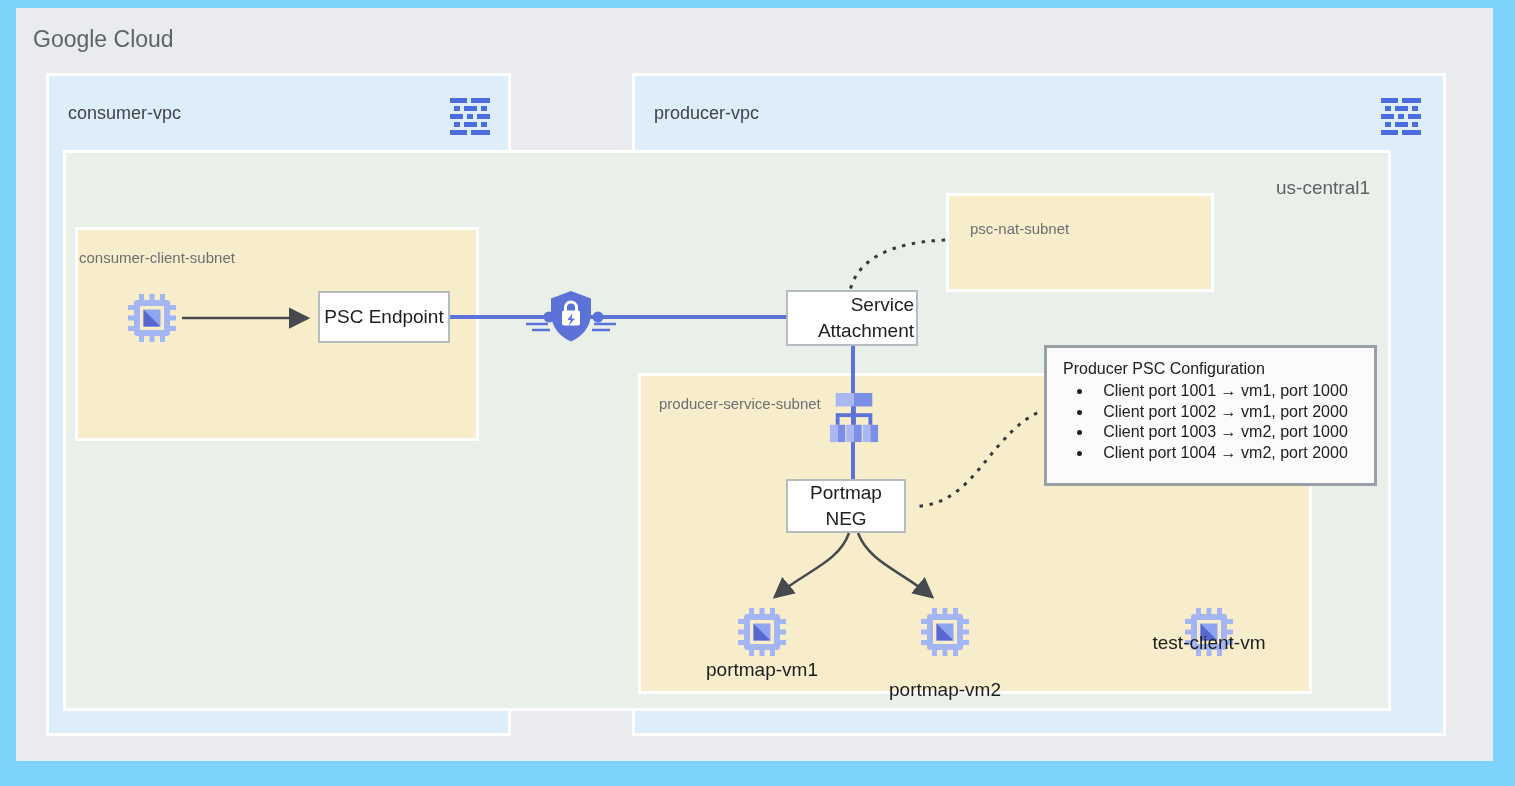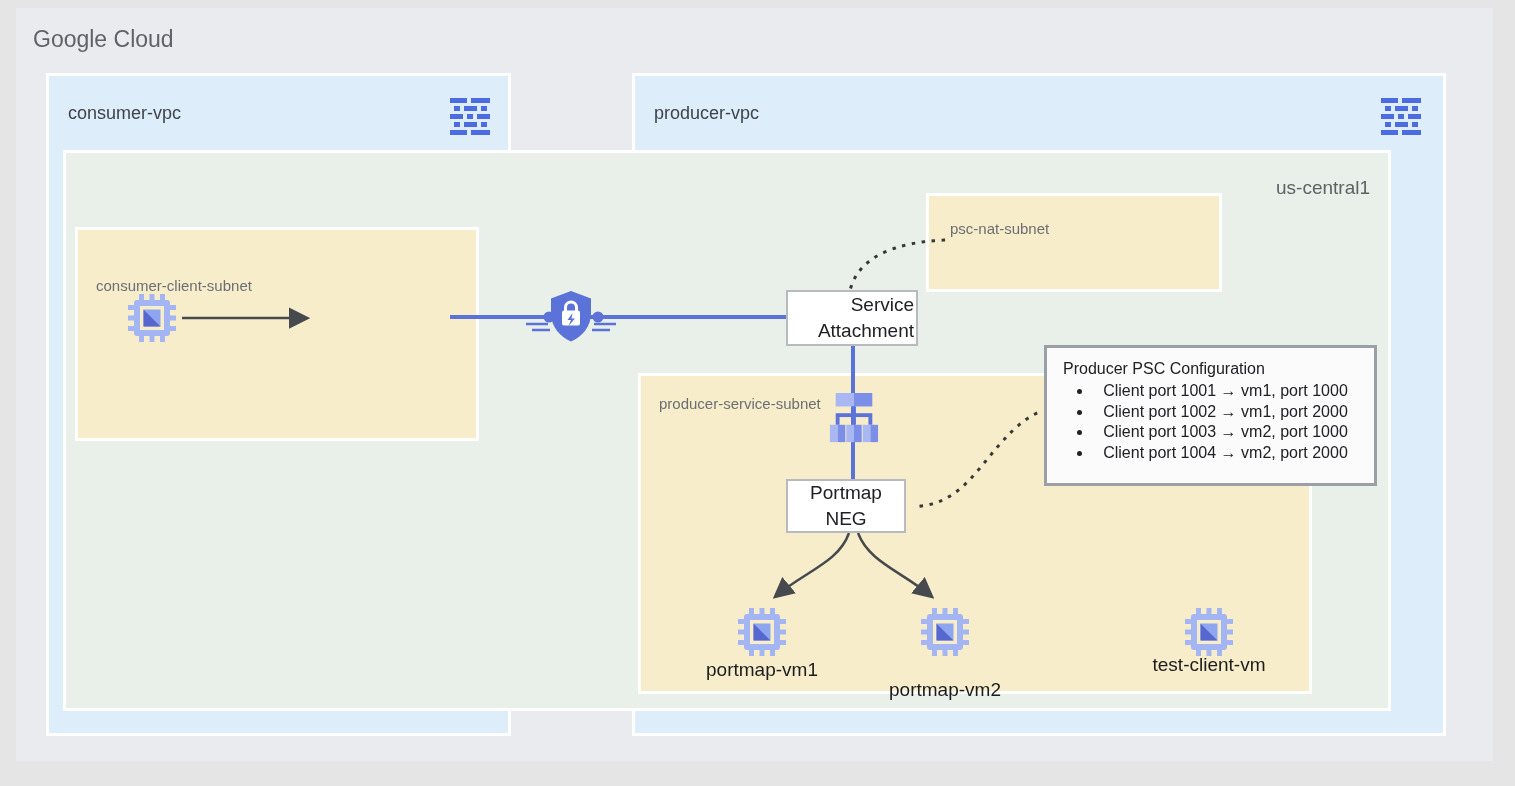--- a/index.html
+++ b/index.html
@@ -1,17 +1,17 @@
 <!DOCTYPE html>
 <html><head>
 <meta charset="utf-8">
 <style>
   html,body { margin:0; padding:0; background:#ffffff; }
   .page {
-    position:relative; width:1515px; height:786px; background:#e5e5e5;
+    position:relative; width:1515px; height:786px; background:#7dd3fc;
     font-family:"Liberation Sans", sans-serif; overflow:hidden;
   }
   .abs { position:absolute; box-sizing:border-box; }
 
   .gcloud { left:16px; top:8px; width:1477px; height:753px; background:#e9ebee; }
   .gcloud-title { left:33px; top:26px; font-size:23px; color:#5f6368; }
 
   .vpc { background:#ddedfa; border:3px solid #ffffff; }
   .vpc-consumer { left:46px; top:73px; width:465px; height:663px; }
   .vpc-producer { left:632px; top:73px; width:814px; height:663px; }
@@ -19,22 +19,22 @@
   .net-icon { position:absolute; top:22px; width:40px; height:40px; }
   .vpc-consumer .net-icon { right:18px; }
   .vpc-producer .net-icon { right:22px; }
 
   .region { left:63px; top:150px; width:1328px; height:561px; background:#e9f0ea; border:3px solid #ffffff; }
   .region-label { position:absolute; right:18px; top:24px; font-size:19px; color:#5d6266; }
 
   .subnet { background:#f8edca; border:3px solid #ffffff; }
   .subnet-label { position:absolute; font-size:15px; color:#6b6f74; }
   .subnet-consumer-client { left:75px; top:227px; width:404px; height:214px; }
-  .subnet-consumer-client .subnet-label { left:18px; top:19px;margin-top:28px; }
-  .subnet-psc-nat { left:926px; top:193px; width:296px; height:99px;text-decoration:underline; }
+  .subnet-consumer-client .subnet-label { left:1px; top:19px; }
+  .subnet-psc-nat { left:946px; top:193px; width:268px; height:99px;text-decoration:underline; }
   .subnet-psc-nat .subnet-label { left:21px; top:24px; }
   .subnet-producer-service { left:638px; top:373px; width:674px; height:321px; }
   .subnet-producer-service .subnet-label { left:18px; top:19px; }
 
   .connectors { left:0; top:0; width:1515px; height:786px; z-index:5; pointer-events:none; }
 
   .node {
     background:#ffffff; border:2px solid #b7babf; z-index:10;
     display:flex; align-items:center; justify-content:center; text-align:center;
     font-size:19px; color:#202124; line-height:26px; padding:0 2px;
@@ -51,21 +51,21 @@
   .config-box ul { margin:3px 0 4px 0; padding-left:30px; list-style:disc;text-align:center; }
   .config-box li { margin:0 0 1px 0; line-height:19.5px; font-size:16px; }
 
   .icon48 { width:48px; height:48px; z-index:10; }
   .lb-icon { left:825px; top:393px; width:58px; height:52px; z-index:10; }
 
   .vm-label { z-index:10; width:220px; text-align:center; font-size:19px; color:#1c1d1f; }
   .vm-label-consumer { left:60px; top:348px; }
   .vm-label-portmap1 { left:652px; top:659px; }
   .vm-label-portmap2 { left:835px; top:679px; }
-  .vm-label-test { left:1099px; top:654px; }
+  .vm-label-test { left:1099px; top:632px; }
 </style>
 </head>
 <body>
 
 <div class="page">
 
   <svg width="0" height="0" style="position:absolute" aria-hidden="true">
     <defs>
       <symbol id="sym-vm" viewBox="0 0 48 48">
         <g fill="#a3b6f3">
@@ -175,20 +175,21 @@
         <line x1="592" y1="330" x2="610" y2="330"></line>
     </g>
     <g>
       <path d="M571,291 L591,298.5 V313 C591,327 582,336.5 571,341.5 C560,336.5 551,327 551,313 V298.5 Z" fill="#5b72d8"></path>
       <path d="M565.5,312 v-4.5 a5.5,5.5 0 0 1 11,0 v4.5" fill="none" stroke="#ffffff" stroke-width="3"></path>
       <rect x="562" y="310.5" width="18" height="15" rx="2" fill="#ffffff"></rect>
       <path d="M572.5,313 l-5,7 h3.5 l-2.5,6 l6.5,-7.5 h-3.5 Z" fill="#5b72d8"></path>
     </g>
   </svg>
 
+  <div class="abs node node-psc-endpoint">PSC Endpoint</div>
   <div class="abs node node-service-attachment">Service Attachment</div>
   <div class="abs node node-portmap-neg">Portmap NEG</div>
 
   <svg class="abs lb-icon" viewBox="0 0 56 54">
       <use href="#sym-lb"></use>
     </svg>
 
   <svg class="abs icon48" style="left:128px; top:294px;" viewBox="0 0 48 48">
       <use href="#sym-vm"></use>
     </svg>

